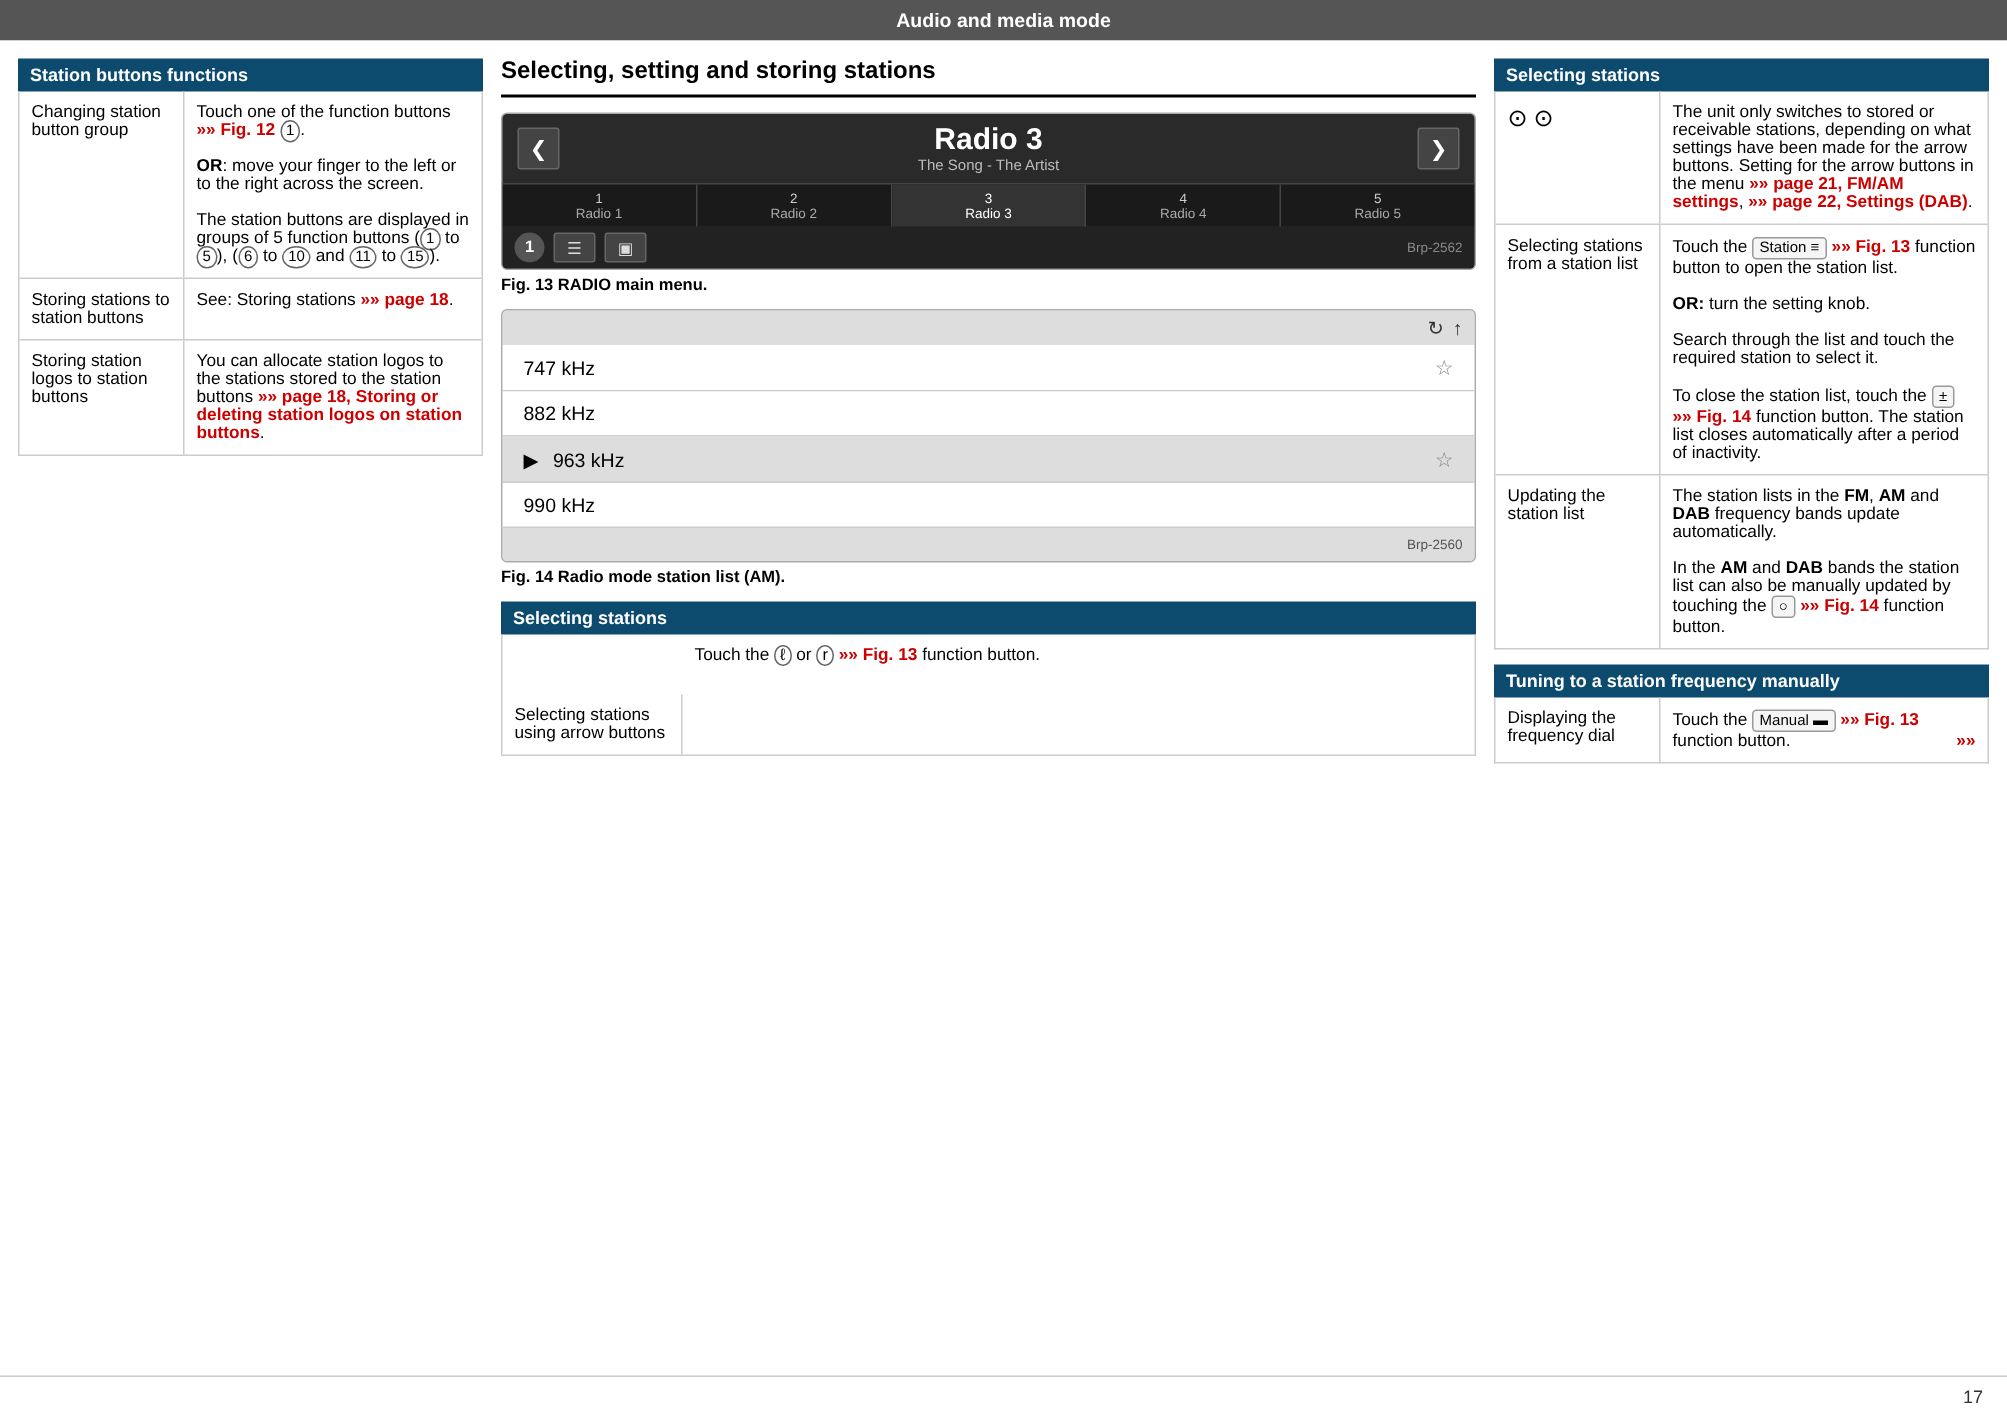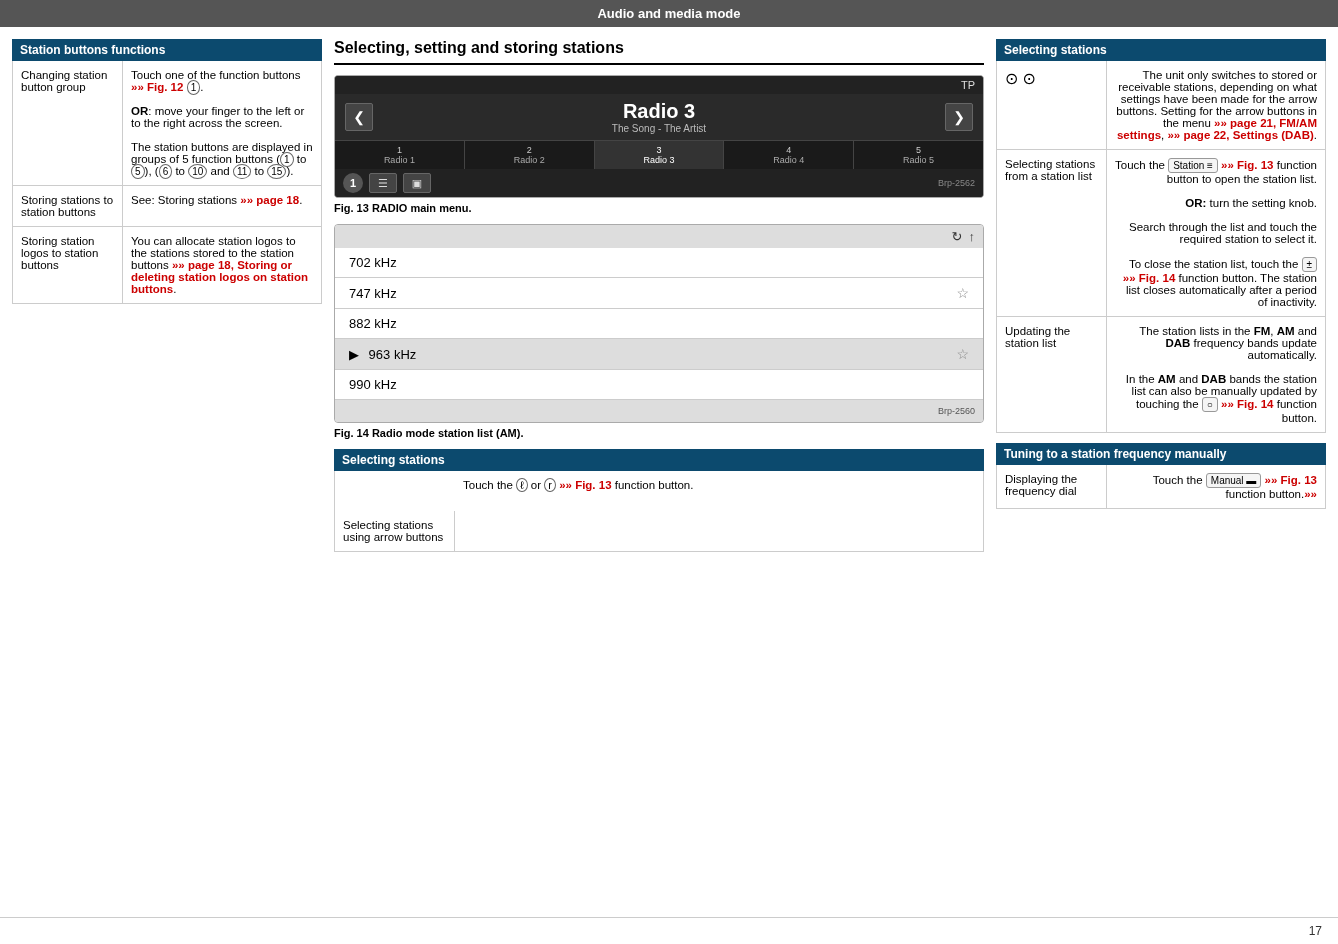--- a/index.html
+++ b/index.html
@@ -294,21 +294,20 @@
       width: 110px;
       min-width: 110px;
       padding: 8px;
       border-right: 1px solid #ccc;
       font-size: 11.5px;
     }
     .right-right {
       flex: 1;
       padding: 8px;
       font-size: 11.5px;
-      text-align: right;
     }
     .inline-btn {
       display: inline-block;
       border: 1px solid #999;
       border-radius: 3px;
       padding: 1px 4px;
       font-size: 10px;
       background: #f5f5f5;
     }
     .page-footer {
@@ -362,23 +361,20 @@
 
     </div>
   </div>
 
   <div class="mid-col">
     <div class="mid-title">
       <span>Selecting, setting and storing stations</span>
     </div>
 
     <div class="radio-ui">
-      <div class="radio-top-bar">
-        <span>TP</span>
-      </div>
       <div class="radio-middle">
         <div class="radio-arrow">❮</div>
         <div>
           <div class="radio-station-name">Radio 3</div>
           <div class="radio-artist">The Song - The Artist</div>
         </div>
         <div class="radio-arrow">❯</div>
       </div>
       <div class="radio-station-buttons">
         <div class="rsb-item">
@@ -413,24 +409,20 @@
     </div>
 
     <div class="fig-caption">
       <span>Fig. 13</span>&nbsp;<span>RADIO main menu.</span>
     </div>
 
     <div class="station-list-ui">
       <div class="sl-top-bar">
         <span class="sl-icon">↻</span>
         <span class="sl-icon">↑</span>
-      </div>
-      <div class="sl-item">
-        <span>702 kHz</span>
-        <span class="sl-star"></span>
       </div>
       <div class="sl-item">
         <span>747 kHz</span>
         <span class="sl-star">☆</span>
       </div>
       <div class="sl-item">
         <span>882 kHz</span>
         <span class="sl-star"></span>
       </div>
       <div class="sl-item sl-item-active">

